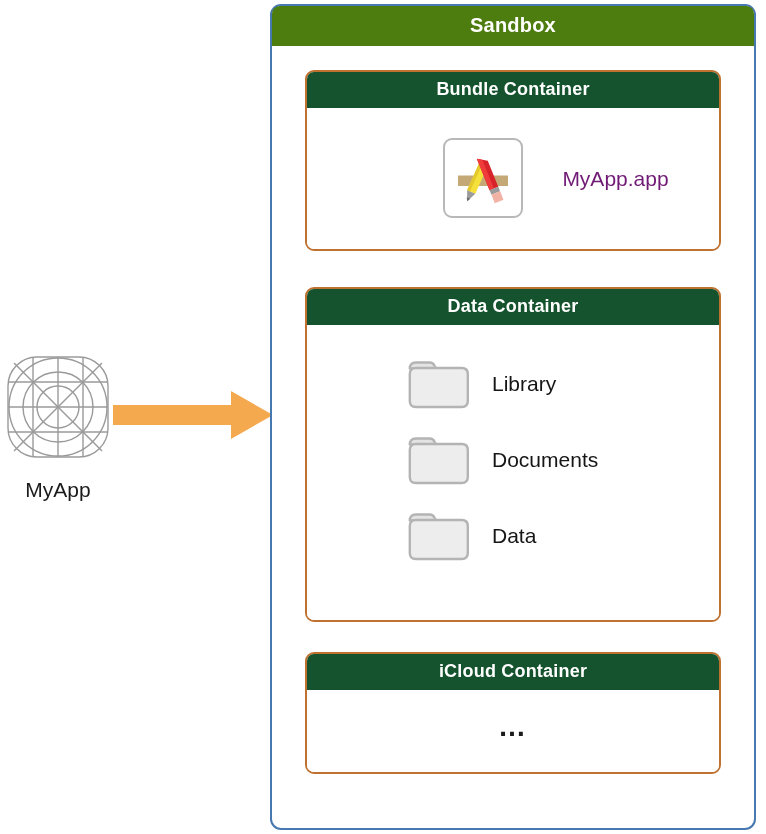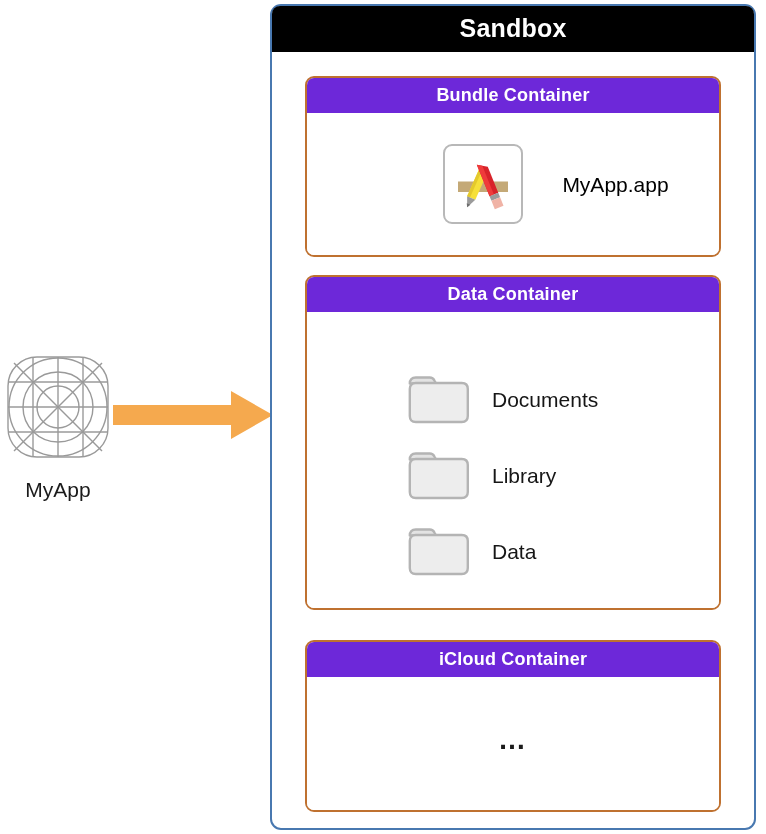--- a/index.html
+++ b/index.html
@@ -53,23 +53,23 @@
     width: 486px;
     height: 826px;
     border: 2px solid #4878b0;
     border-radius: 11px;
     box-sizing: border-box;
     background: #ffffff;
     display: flex;
     flex-direction: column;
   }
   #sandbox-header {
-    background: #000000;
+    background: #4d7c0f;
     color: #ffffff;
-    font-size: 25px;
+    font-size: 20px;
     font-weight: bold;
     text-align: center;
     padding: 8px 0 9px;
     border-radius: 8px 8px 0 0;
     line-height: 1.15;
     flex: 0 0 auto;
     letter-spacing: .2px;
   }
   #sandbox-body {
     flex: 1 1 auto;
@@ -83,21 +83,21 @@
   .container-card {
     border: 2px solid #bf7130;
     border-radius: 9px;
     box-sizing: border-box;
     background: #ffffff;
     display: flex;
     flex-direction: column;
     overflow: hidden;
   }
   .container-head {
-    background: #6d28d9;
+    background: #14532d;
     color: #ffffff;
     font-size: 18px;
     font-weight: bold;
     text-align: center;
     padding: 7px 0 8px;
     line-height: 1.15;
     flex: 0 0 auto;
     letter-spacing: .2px;
   }
   .container-body {
@@ -123,29 +123,28 @@
     box-sizing: border-box;
     background: #ffffff;
     display: flex;
     align-items: center;
     justify-content: center;
     flex: 0 0 auto;
   }
   .bundle-item-label {
     margin-left: 39px;
     font-size: 21px;
-    color: #000000;
+    color: #701a75;
     line-height: 1;
   }
 
   
   #data-container {
-    margin-top: 18px;
+    margin-top: 36px;
     height: 335px;
-    gap: 28px;
   }
   #data-container .container-body {
     justify-content: flex-start;
     padding-top: 21px;
   }
   .folder-row {
     display: flex;
     align-items: center;
     height: 76px;
     padding-left: 100px;
@@ -154,21 +153,21 @@
   .folder-label {
     margin-left: 21px;
     font-size: 21px;
     color: #161616;
     line-height: 1;
   }
 
   
   #icloud-container {
     margin-top: 30px;
-    height: 172px;
+    height: 122px;
   }
   #icloud-container .container-body {
     align-items: center;
     justify-content: center;
   }
   .ellipsis-text {
     font-size: 28px;
     color: #1b1b1b;
     letter-spacing: 2px;
     line-height: 1;
@@ -238,29 +237,29 @@
 
     <div id="data-container" class="container-card">
       <div class="container-head">Data Container</div>
       <div class="container-body">
 
         <div class="folder-row">
           <svg class="folder-icon" width="64" height="52" viewBox="0 0 64 52">
             <path d="M2.8 10.5 q0 -6 6 -6 h14 q3.2 0 4.6 3 l1.6 3 z" fill="#e3e3e3" stroke="#b4b4b4" stroke-width="2.4" stroke-linejoin="round"></path>
             <path d="M2.8 16 q0 -6 6 -6 h46 q6 0 6 6 v27 q0 6 -6 6 h-46 q-6 0 -6 -6 z" fill="#ededed" stroke="#b4b4b4" stroke-width="2.4" stroke-linejoin="round"></path>
           </svg>
-          <span class="folder-label">Documents</span>
+          <span class="folder-label">Library</span>
         </div>
 
         <div class="folder-row">
           <svg class="folder-icon" width="64" height="52" viewBox="0 0 64 52">
             <path d="M2.8 10.5 q0 -6 6 -6 h14 q3.2 0 4.6 3 l1.6 3 z" fill="#e3e3e3" stroke="#b4b4b4" stroke-width="2.4" stroke-linejoin="round"></path>
             <path d="M2.8 16 q0 -6 6 -6 h46 q6 0 6 6 v27 q0 6 -6 6 h-46 q-6 0 -6 -6 z" fill="#ededed" stroke="#b4b4b4" stroke-width="2.4" stroke-linejoin="round"></path>
           </svg>
-          <span class="folder-label">Library</span>
+          <span class="folder-label">Documents</span>
         </div>
 
         <div class="folder-row">
           <svg class="folder-icon" width="64" height="52" viewBox="0 0 64 52">
             <path d="M2.8 10.5 q0 -6 6 -6 h14 q3.2 0 4.6 3 l1.6 3 z" fill="#e3e3e3" stroke="#b4b4b4" stroke-width="2.4" stroke-linejoin="round"></path>
             <path d="M2.8 16 q0 -6 6 -6 h46 q6 0 6 6 v27 q0 6 -6 6 h-46 q-6 0 -6 -6 z" fill="#ededed" stroke="#b4b4b4" stroke-width="2.4" stroke-linejoin="round"></path>
           </svg>
           <span class="folder-label">Data</span>
         </div>
 

